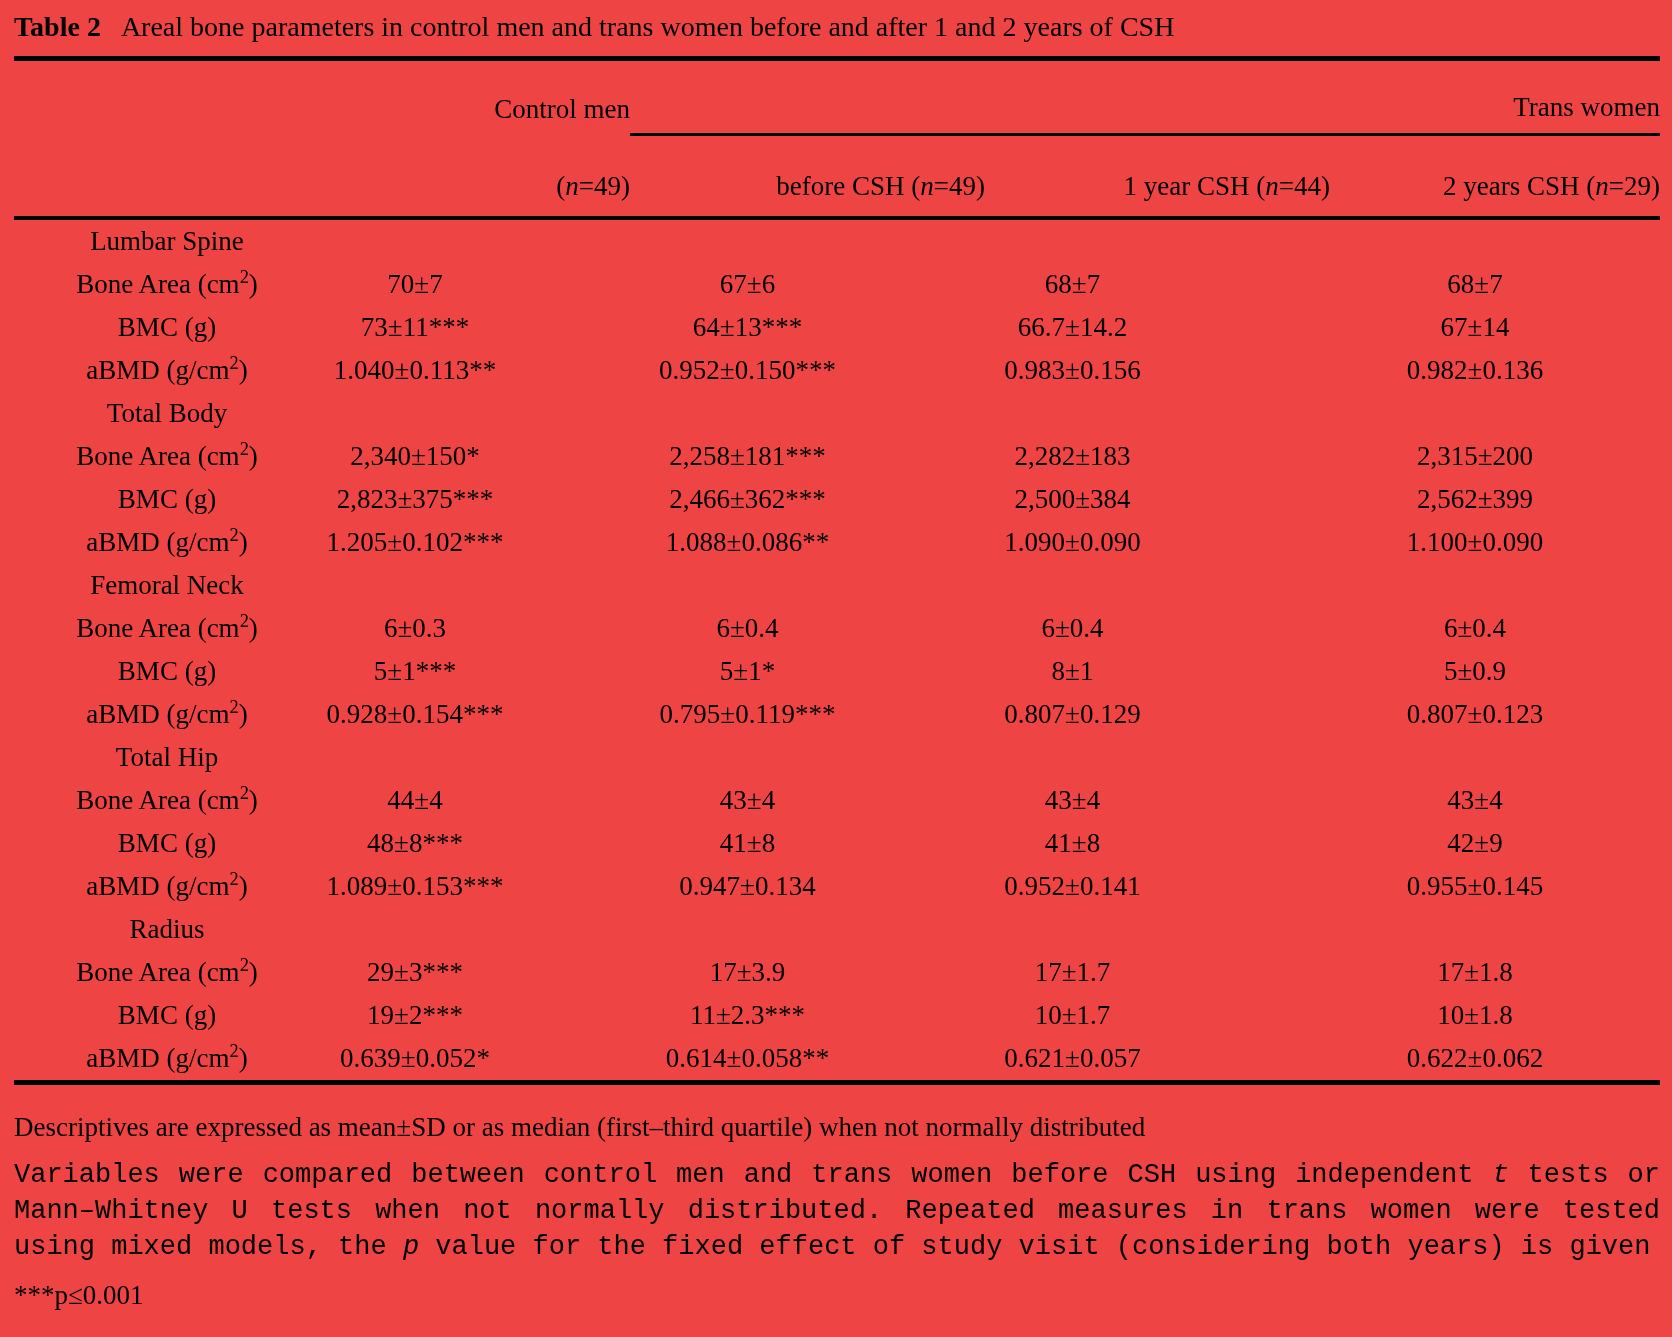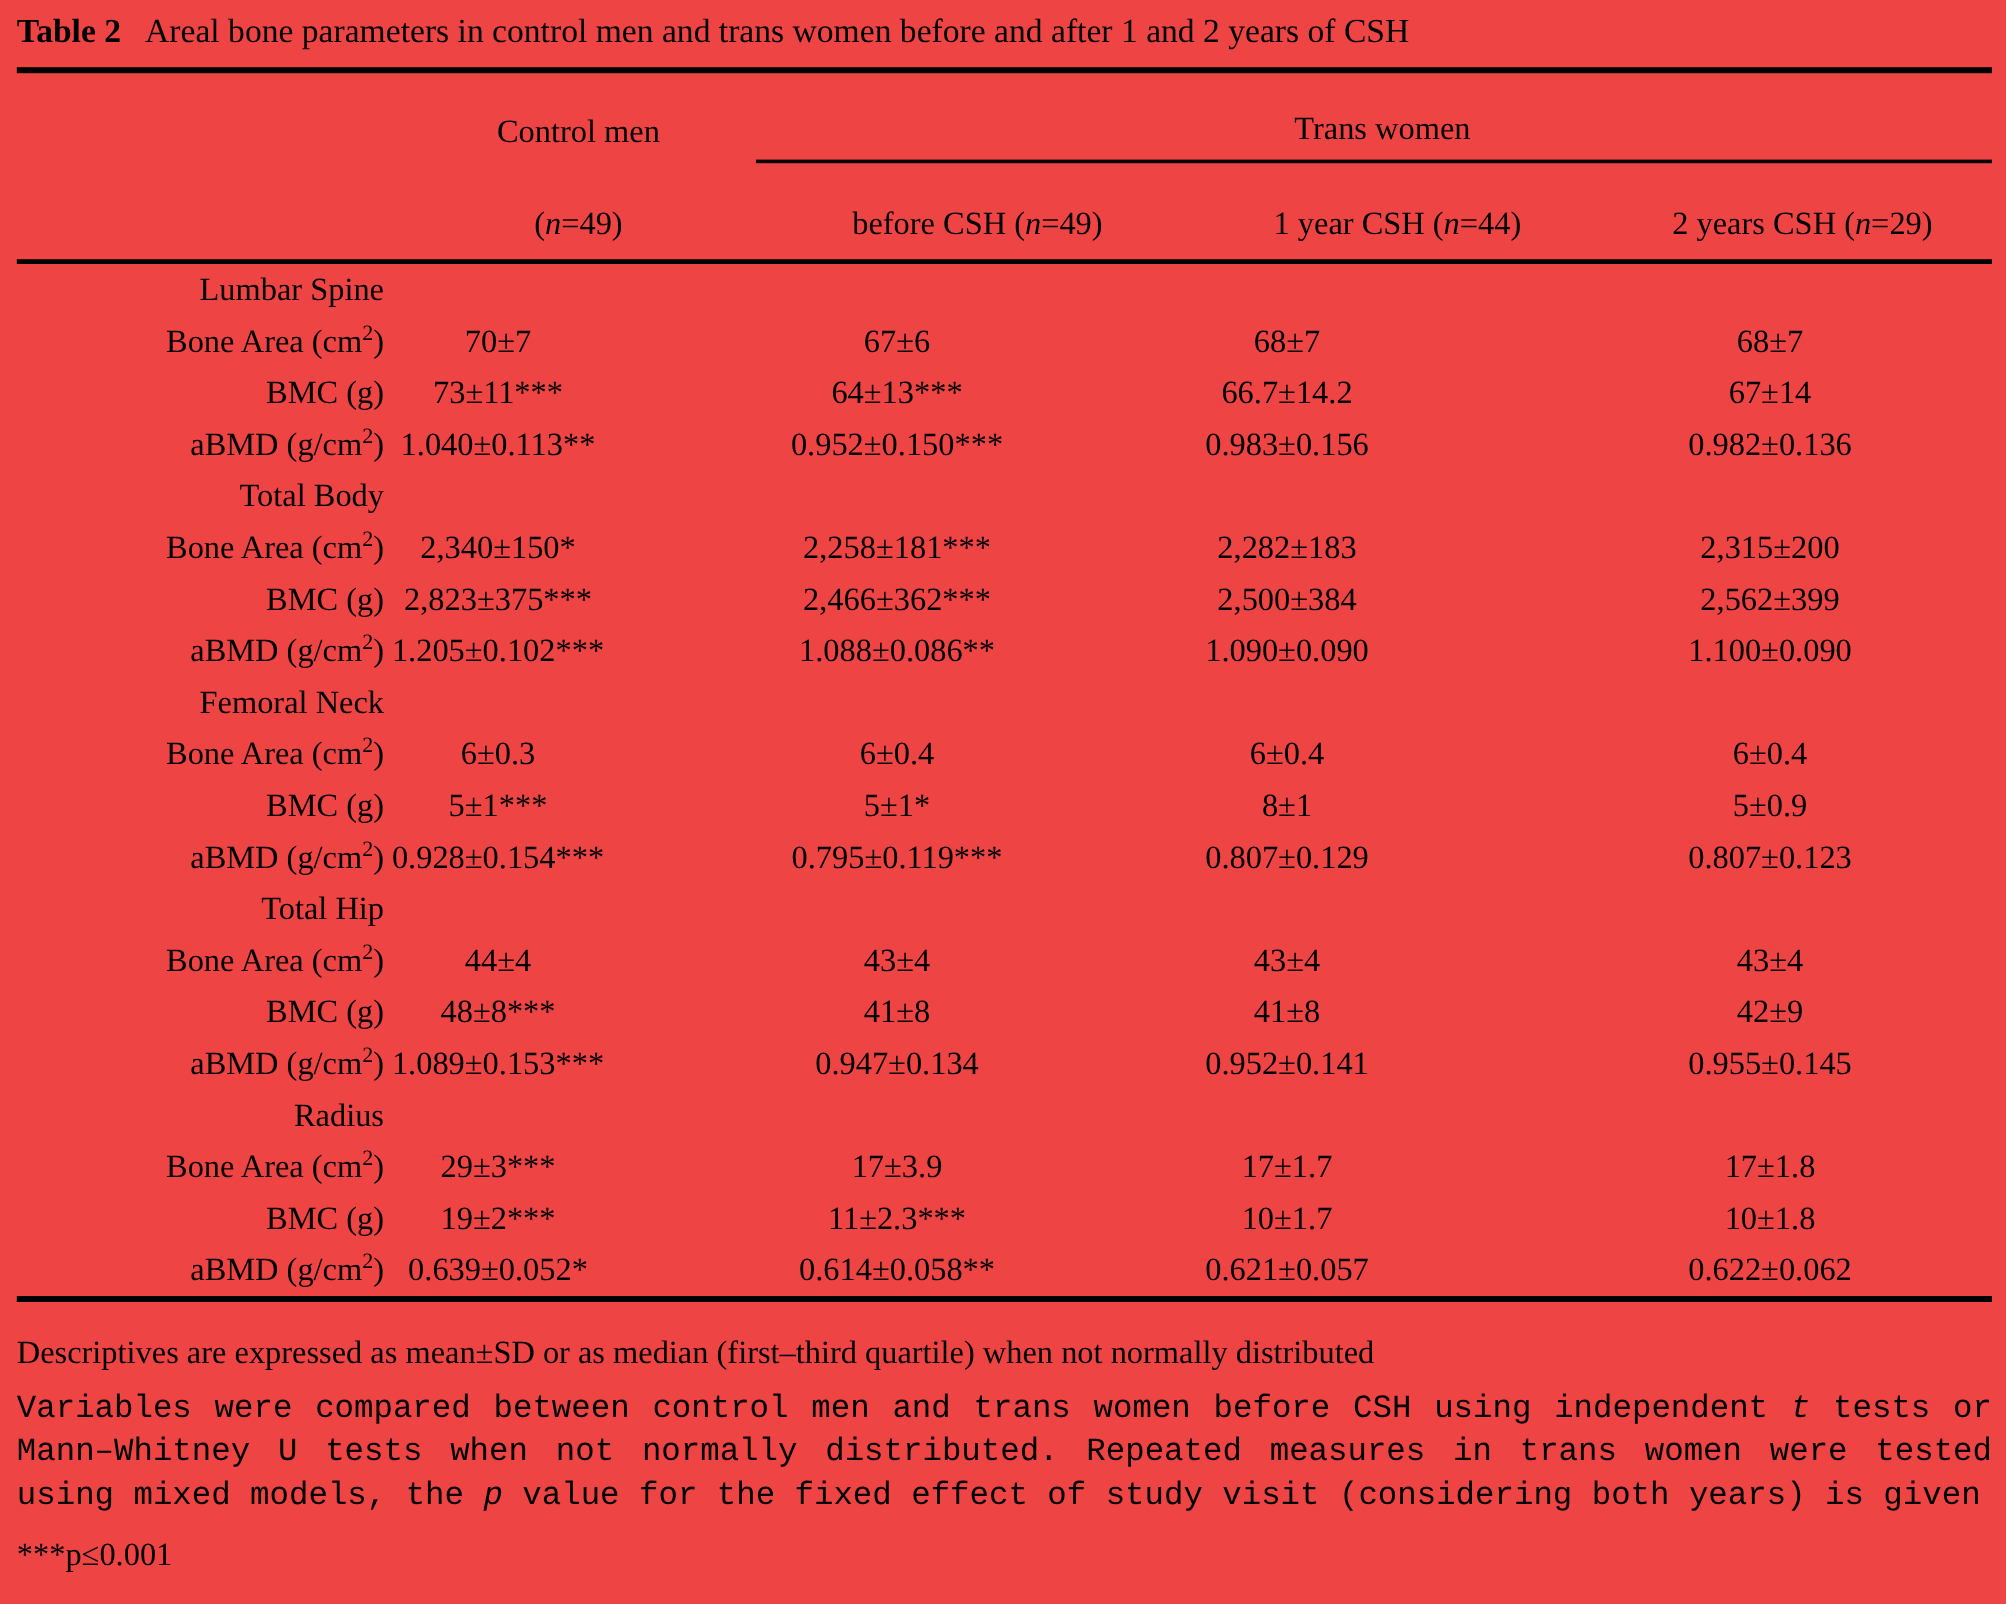--- a/index.html
+++ b/index.html
@@ -33,29 +33,29 @@
     border-top: 5px solid #000;
     border-bottom: 5px solid #000;
     font-size: 27px;
   }
   col.c-label { width: 306px; }
   col.c-1 { width: 310px; }
   col.c-2 { width: 355px; }
   col.c-3 { width: 345px; }
   col.c-4 { width: 330px; }
 
-  thead td { text-align: center; vertical-align: bottom; }
+  thead td { text-align: right; vertical-align: bottom; }
   tr.group-row td { height: 62px; padding: 0 0 10px 14px; }
   tr.group-row td.first { padding-left: 0; }
   td.trans-group { border-bottom: 3px solid #000; }
   tr.sub-row td { height: 66px; padding: 0 0 14px 14px; border-bottom: 4px solid #000; }
   tr.sub-row td.first { padding-left: 0; }
 
   tbody td { height: 43px; vertical-align: middle; padding: 0; }
-  tbody td.label { text-align: right; padding-left: 0; }
+  tbody td.label { text-align: center; padding-left: 0; }
   tbody td.num { text-align: center; padding-right: 120px; }
   tbody tr > td:nth-child(4).num { padding-right: 170px; }
   tbody tr > td:nth-child(5).num { padding-right: 40px; }
   sup { font-size: 68%; vertical-align: super; line-height: 0; }
   .it { font-style: italic; }
 
   .footnotes { margin-top: 24px; font-size: 27px; }
   .footnotes p { margin: 0 0 12px 0; line-height: 36px; }
   .footnotes p.just { text-align: justify; margin-bottom: 12px; font-family: Liberation Mono, monospace; }
   .footnotes p.sig { margin-bottom: 25px; }

